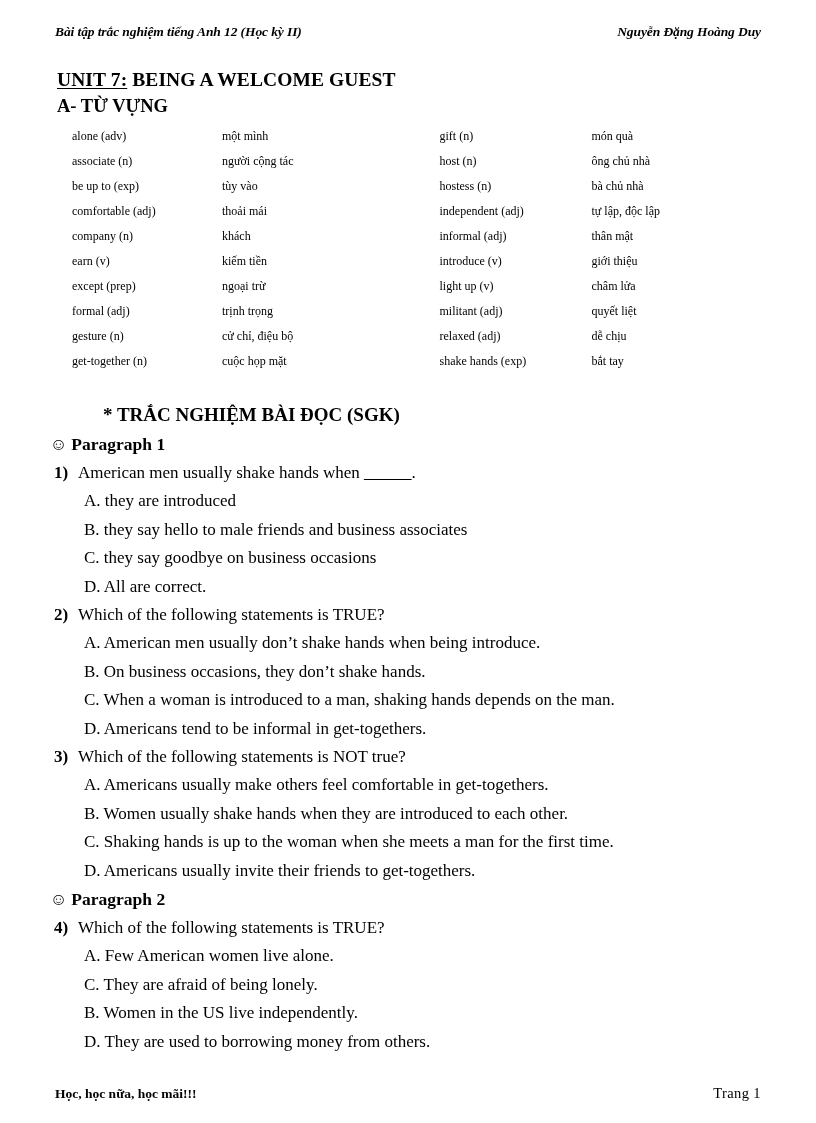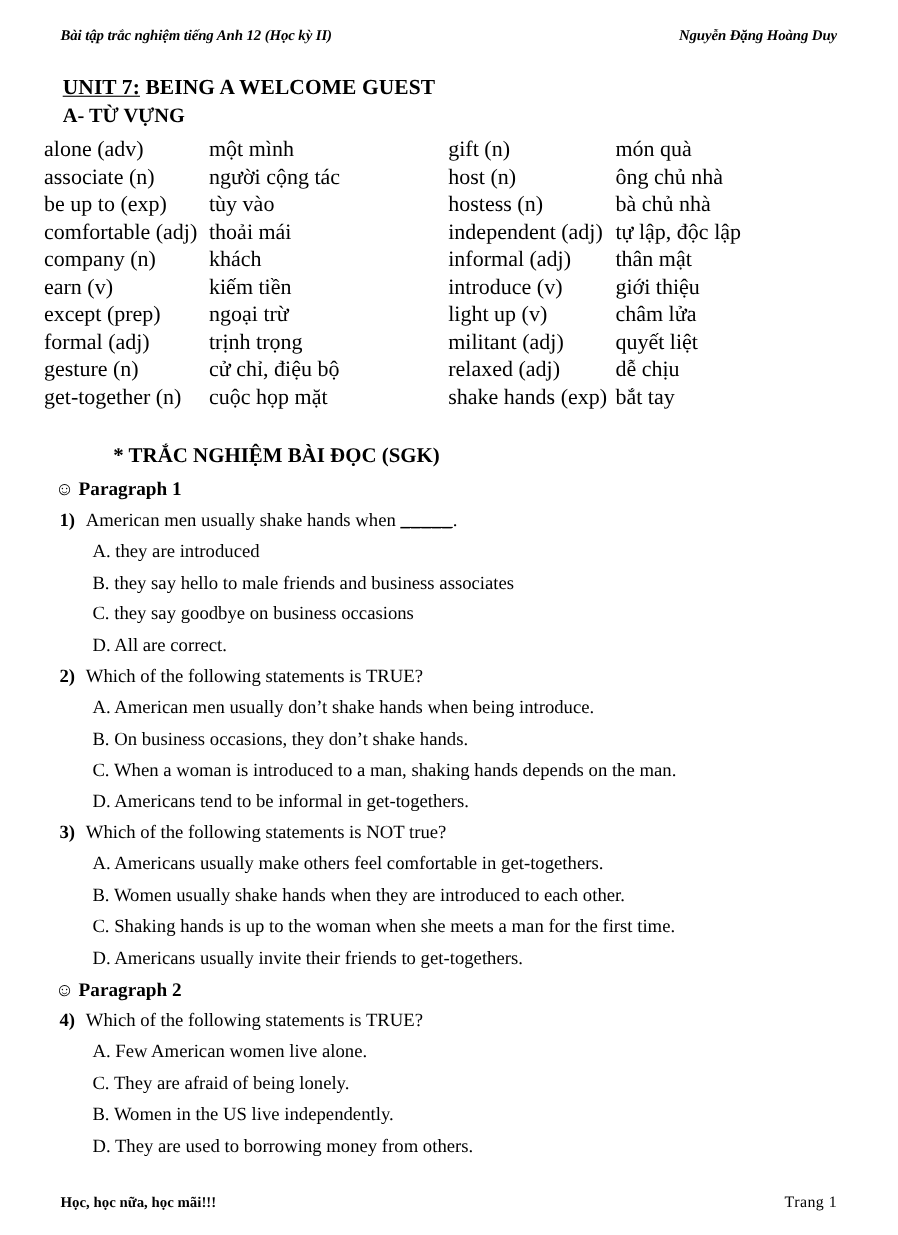--- a/index.html
+++ b/index.html
@@ -62,24 +62,24 @@
     left: 57px;
     top: 96px;
     font-weight: bold;
     font-size: 18.5px;
     white-space: nowrap;
   }
 
   
   .vocab {
     position: absolute;
-    left: 40px;
+    left: 72px;
     top: 124px;
     width: 710px;
-    font-size: 20px;
+    font-size: 12px;
     line-height: 25px;
   }
   .vocab-row {
     display: flex;
     width: 100%;
     white-space: nowrap;
   }
   .vocab-col {
     display: flex;
     width: 50%;

